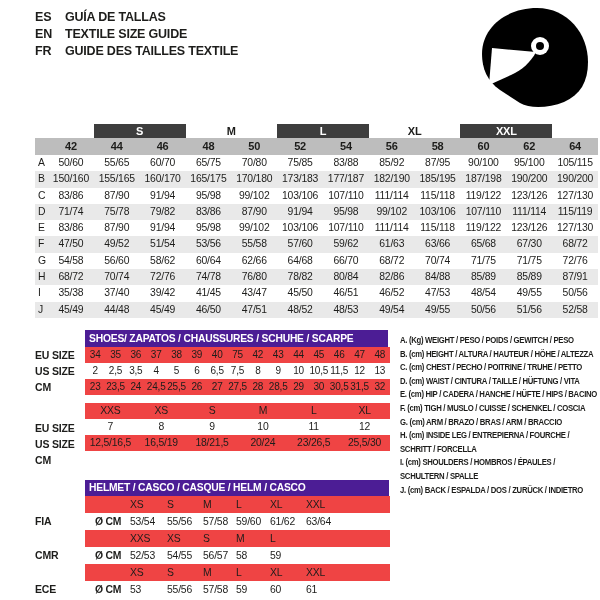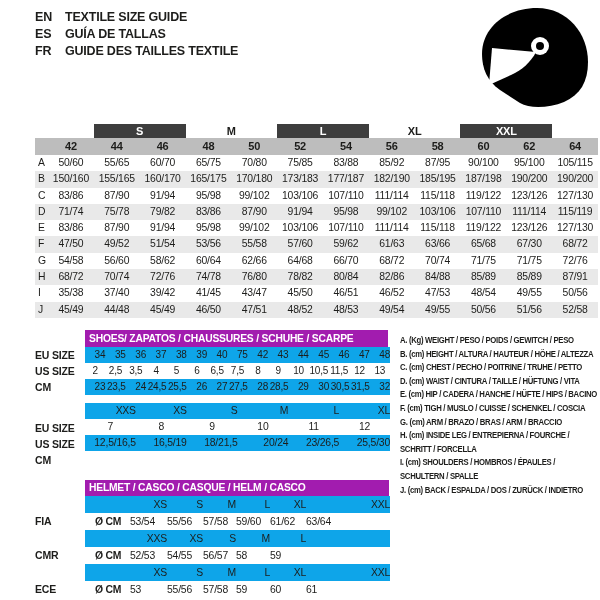--- a/index.html
+++ b/index.html
@@ -29,47 +29,47 @@
   .block{position:absolute;left:35px;width:370px;}
   #shoes{top:330px;}
   #gloves{top:403px;}
   #helmet{top:480px;}
   .side-labels{position:absolute;left:0;top:0;width:50px;font-weight:700;font-size:10.5px;}
   .side-labels .side-label{height:16px;line-height:16px;}
   #shoes .side-labels,#gloves .side-labels{padding-top:17px;}
   #helmet .side-labels{padding-top:16px;}
   #helmet .side-labels .side-label{height:17px;line-height:17px;}
   .tblwrap{margin-left:50px;width:305px;}
-  .bar{height:17px;background:#a21caf;color:#fff;font-weight:700;font-size:10.3px;line-height:17px;padding-left:4px;box-sizing:border-box;width:303px;}
+  .bar{height:17px;background:#4c1d95;color:#fff;font-weight:700;font-size:10.3px;line-height:17px;padding-left:4px;box-sizing:border-box;width:303px;}
   #gloves .bar{width:246px;height:16px;line-height:16px;}
   #helmet .bar{width:304px;height:16px;line-height:16px;}
   .grid{display:grid;height:16px;line-height:16px;font-size:10px;text-align:center;}
   .shoes-grid{grid-template-columns:repeat(15,1fr);}
   .gloves-grid{grid-template-columns:repeat(6,1fr);font-size:10.4px;}
   .helmet-grid{grid-template-columns:45px 37px 36px 33px 34px 36px auto;height:17px;line-height:17px;text-align:left;font-size:10.4px;}
   .helmet-grid .cell:first-child{padding-left:10px;box-sizing:border-box;font-weight:bold;}
-  .shade{background:#0ea5e9;text-align:right;}
+  .shade{background:#ef4444;}
 
   
   .legend{position:absolute;left:400px;top:334px;width:226px;font-size:8.8px;font-weight:700;line-height:13.6px;letter-spacing:-0.35px;transform:scaleX(0.88);transform-origin:left top;}
   .legend-item{white-space:pre-line;}
 </style>
 </head>
 <body>
 
 <div class="page">
 
   <div class="langs">
       <div class="lang-row">
+        <span class="lang-code">ES</span>
+        <span class="lang-title">GUÍA DE TALLAS</span>
+      </div>
+      <div class="lang-row">
         <span class="lang-code">EN</span>
         <span class="lang-title">TEXTILE SIZE GUIDE</span>
-      </div>
-      <div class="lang-row">
-        <span class="lang-code">ES</span>
-        <span class="lang-title">GUÍA DE TALLAS</span>
       </div>
       <div class="lang-row">
         <span class="lang-code">FR</span>
         <span class="lang-title">GUIDE DES TAILLES TEXTILE</span>
       </div>
     </div>
 
   <svg class="logo" viewBox="0 0 120 104" aria-hidden="true">
     <path d="M63 4 C94 4 114 30 114 58 C114 78 106 91 90 98 C75 104 56 105 46 99 L26 86 C13 77 8 64 8 50 C8 22 34 4 63 4 Z" fill="#000"></path>
     <path d="M18 44 L15 81 L37 71 C48 66 57 58 62 48 Z" fill="#fff"></path>

